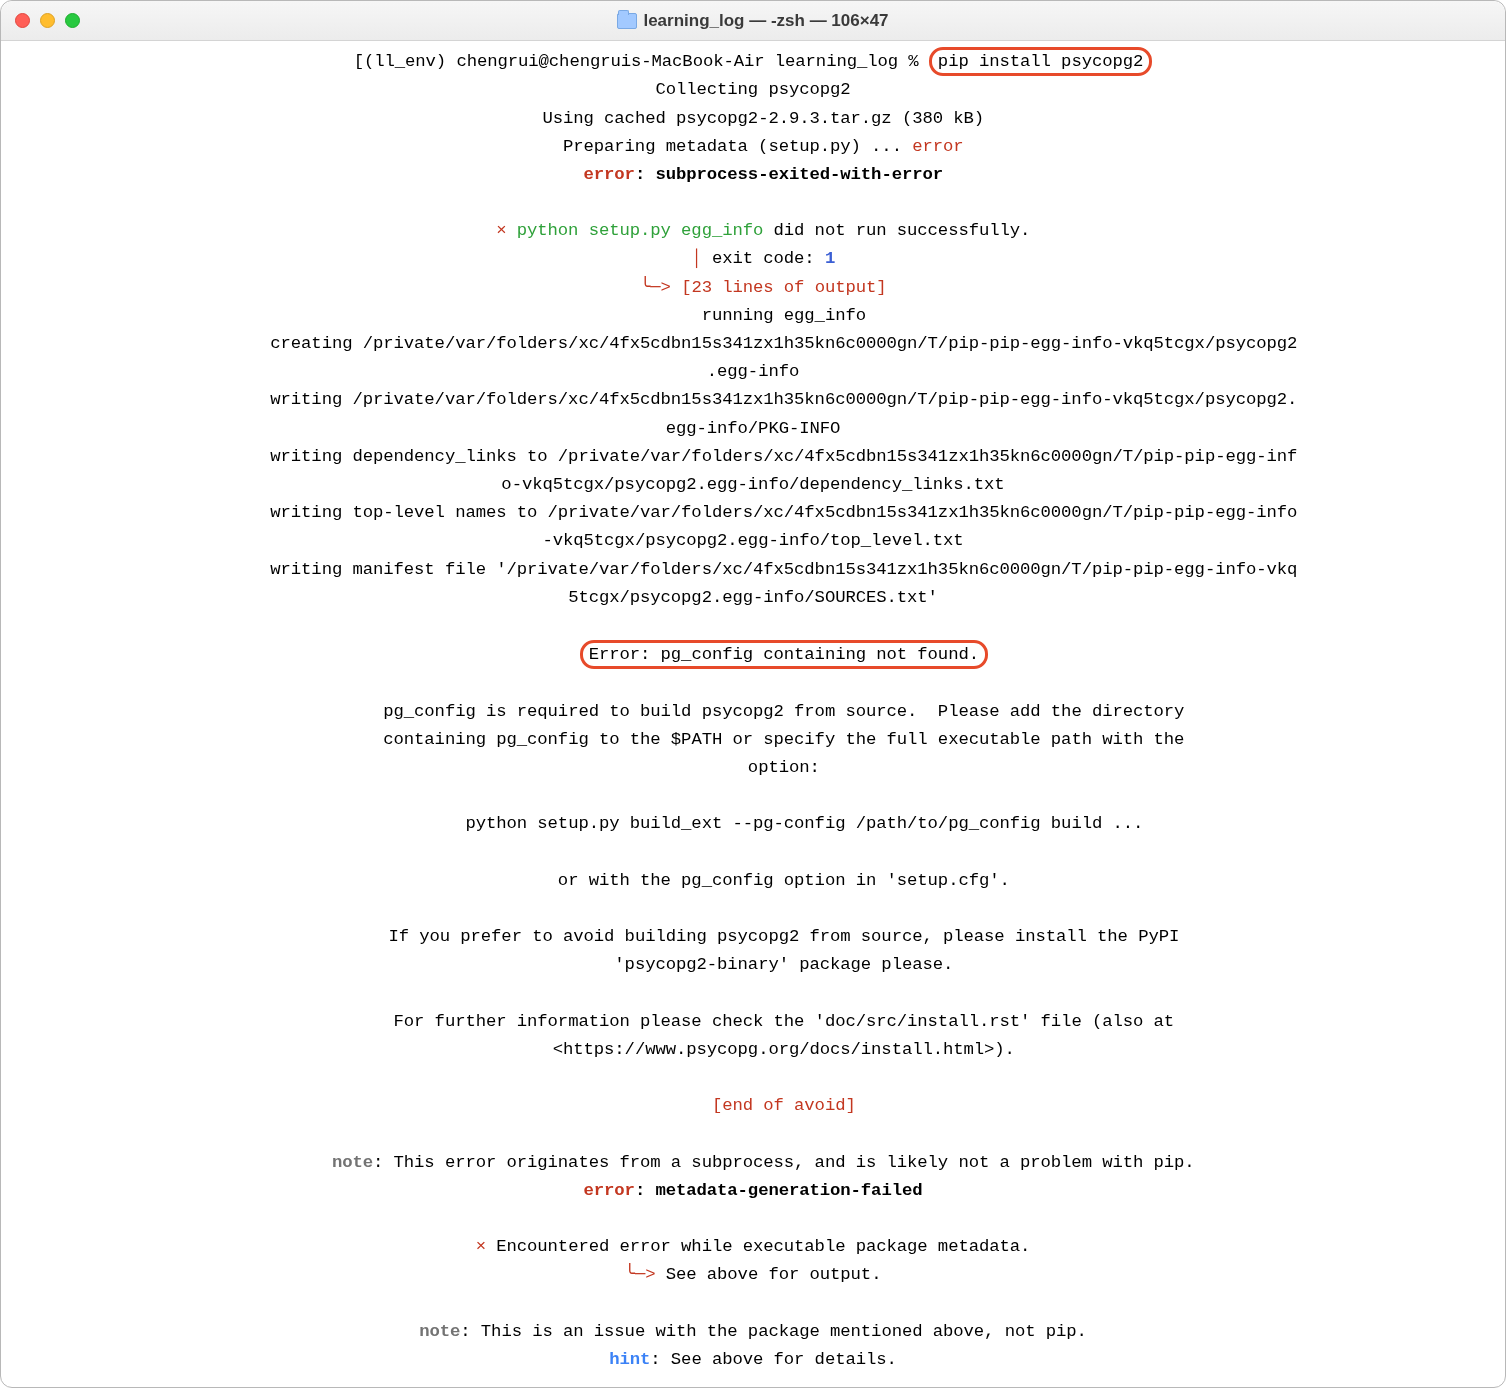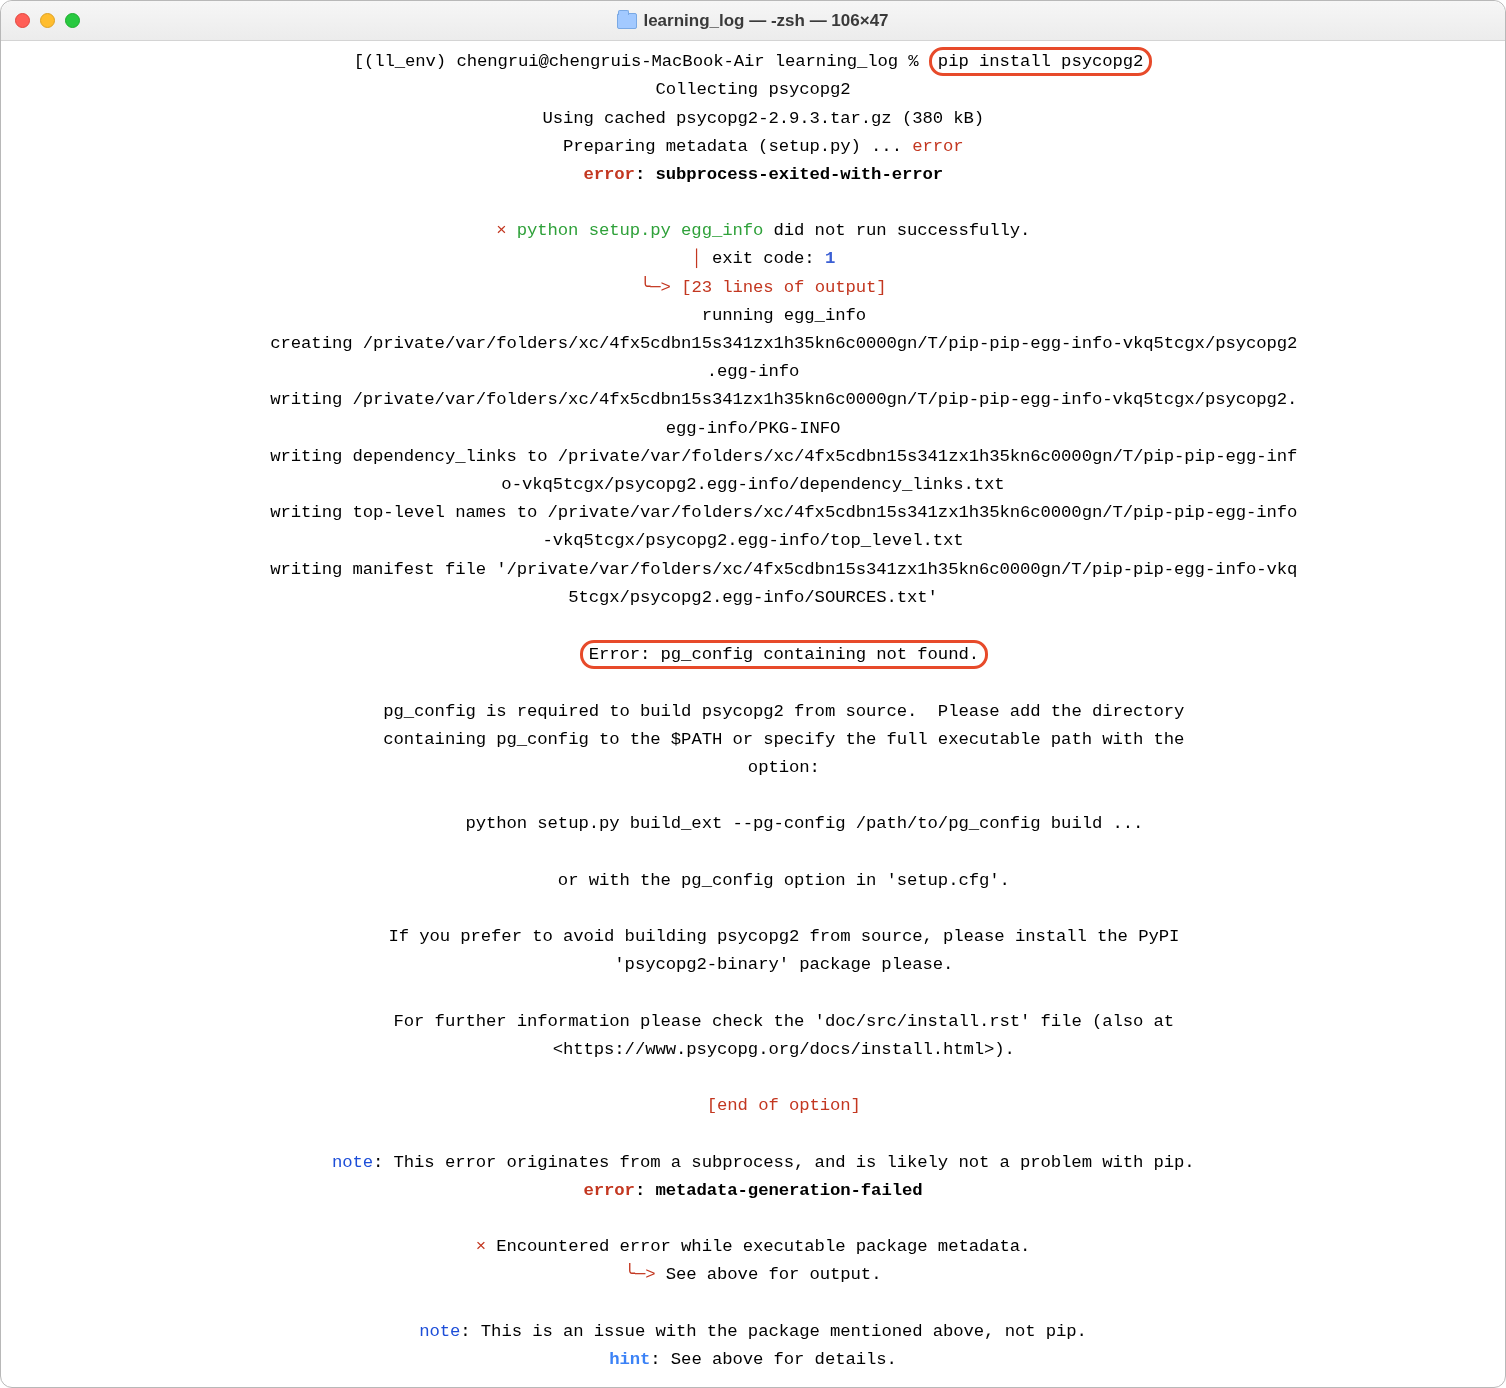--- a/index.html
+++ b/index.html
@@ -71,21 +71,21 @@
     font-weight: 500;
     letter-spacing: -0.1px;
     overflow: hidden;
     text-align: center;
   }
   .c-red    { color:#c33720; }
   .c-redb   { color:#c33720; font-weight:700; }
   .c-green  { color:#2fa13a; }
   .c-cyan   { color:#3b82f6; }
   .c-blue   { color:#3b5fd4; font-weight:700; }
-  .c-purple { color:#1d4ed8; font-weight:400; }
+  .c-purple { color:#737373; font-weight:700; }
   .c-bold   { font-weight:700; }
   .hl {
     display:inline-block;
     border:3px solid #e74a2a;
     border-radius:14px;
     padding:0 6px;
     line-height:1.35;
   }
 </style>
 </head>
@@ -133,21 +133,21 @@
 <span>          python setup.py build_ext --pg-config /path/to/pg_config build ...</span>
 
 <span>      or with the pg_config option in 'setup.cfg'.</span>
 
 <span>      If you prefer to avoid building psycopg2 from source, please install the PyPI</span>
 <span>      'psycopg2-binary' package please.</span>
 
 <span>      For further information please check the 'doc/src/install.rst' file (also at</span>
 <span>      &lt;https://www.psycopg.org/docs/install.html&gt;).</span>
 
-<span class="c-red">      [end of option]</span>
+<span class="c-red">      [end of avoid]</span>
 
 <span class="c-purple">  note</span><span>: This error originates from a subprocess, and is likely not a problem with pip.</span>
 <span class="c-redb">error</span><span class="c-bold">: metadata-generation-failed</span>
 
 <span class="c-red">× </span><span>Encountered error while executable package metadata.</span>
 <span class="c-red">╰─&gt; </span><span>See above for output.</span>
 
 <span class="c-purple">note</span><span>: This is an issue with the package mentioned above, not pip.</span>
 <span class="c-cyan c-bold">hint</span><span>: See above for details.</span>
 </div>

